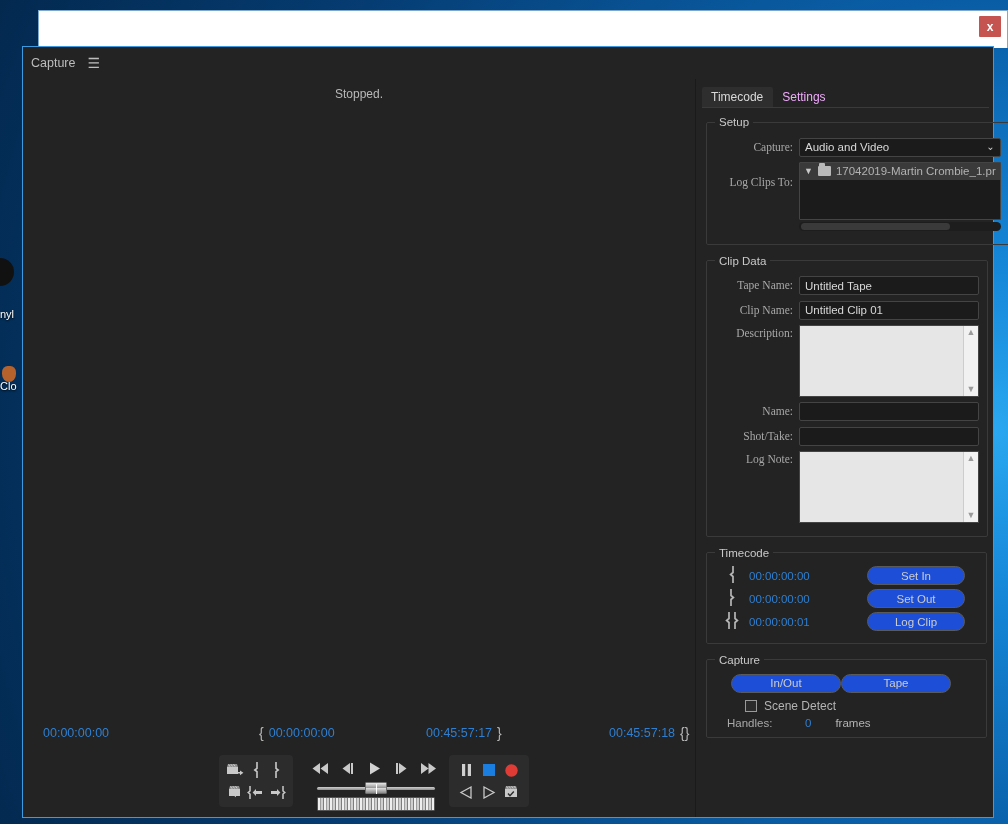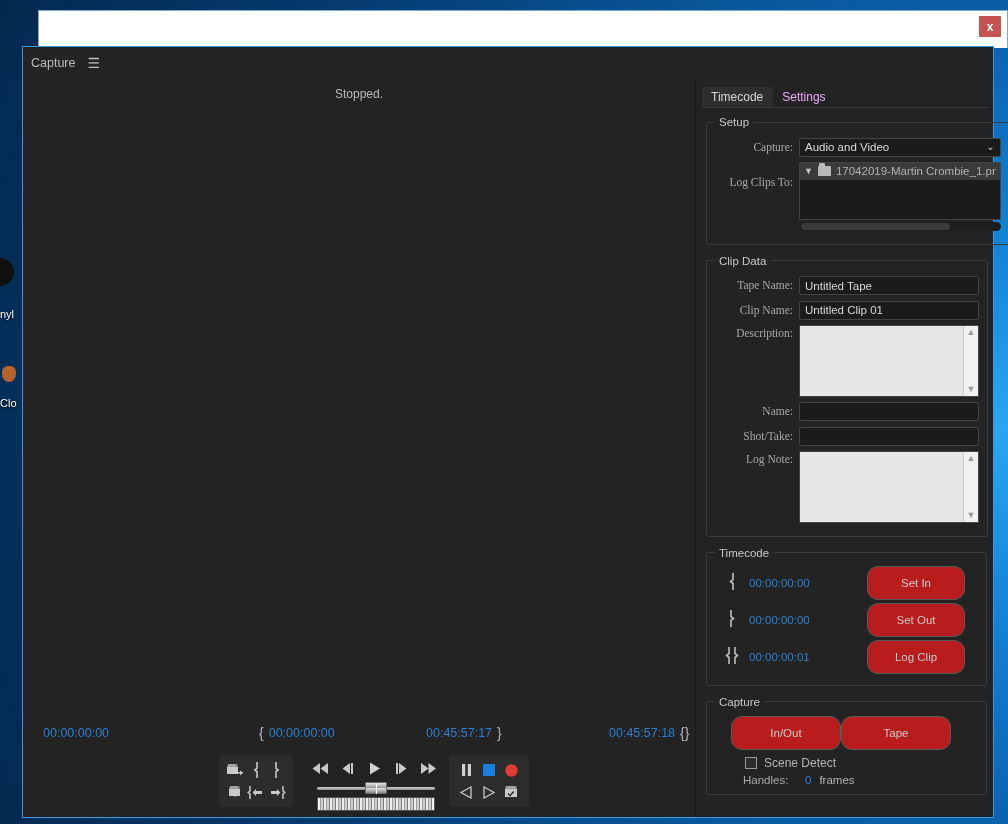--- a/index.html
+++ b/index.html
@@ -141,46 +141,46 @@
   }
   .ta-sb { width:15px; flex:0 0 15px; background:#f1f1f1; border-left:1px solid #cdcdcd;
     display:flex; flex-direction:column; justify-content:space-between; align-items:center; padding:2px 0; }
   .ta-sb span { color:#9a9a9a; font-size:9px; line-height:1; cursor:pointer; }
 
   
   .tcrow { display:flex; align-items:center; margin:3px 0; }
   .tcicon { width:34px; flex:0 0 34px; text-align:center; color:#b6b6b6; font-size:15px; }
   .tcval { color:#2f7fd1; font-size:11.5px; width:118px; flex:0 0 118px; }
   .pbtn {
-    background:#b91c1c; border:1px solid #5a5a5a; border-radius:11px;
-    color:#cccccc; font-size:11.5px; height:34px; min-width:98px; padding:0 10px;
+    background:#1d4ed8; border:1px solid #5a5a5a; border-radius:11px;
+    color:#cccccc; font-size:11.5px; height:19px; min-width:98px; padding:0 10px;
     cursor:pointer; font-family:"Liberation Sans",sans-serif;
   }
   .caprow { display:flex; margin:4px 0 6px 16px; }
   .caprow .pbtn { min-width:110px; }
   .chkrow { display:flex; align-items:center; gap:7px; margin:4px 0 4px 30px; }
   .chkbox { width:12px; height:12px; border:1px solid #9a9a9a; background:#2b2b2b; cursor:pointer; }
   .chklabel { color:#b4b4b4; font-size:12px; }
-  .handrow { display:flex; align-items:flex-end; gap:8px; margin-left:28px; }
+  .handrow { display:flex; align-items:flex-end; gap:24px; margin-left:12px; }
   .handlbl { color:#a8a8a8; font-size:11.5px; width:54px; }
   .handval { color:#2f7fd1; font-size:11.5px; }
   .handunit { color:#b4b4b4; font-size:11.5px; }
 </style>
 </head>
 <body>
 
 <div id="desktop">
   <div id="desk-left-icons">
     <div class="desk-ic" style="top:276px;">
       <div class="blob" style="left:-14px; top:-18px; width:28px; height:28px; background:#111;"></div>
       <span class="desk-glyph" style="position:relative; top:32px;">nyl</span>
     </div>
     <div class="desk-ic" style="top:360px;">
       <div class="blob" style="left:2px; top:6px; width:14px; height:16px; background:#b5622d; border-radius:40% 40% 50% 50%;"></div>
-      <span class="desk-glyph" style="position:relative; top:37px;">Clo</span>
+      <span class="desk-glyph" style="position:relative; top:20px;">Clo</span>
     </div>
   </div>
 </div>
 
 <div id="outer-window">
   <div id="close-btn">x</div>
 </div>
 
 <div id="capture-window">
 

